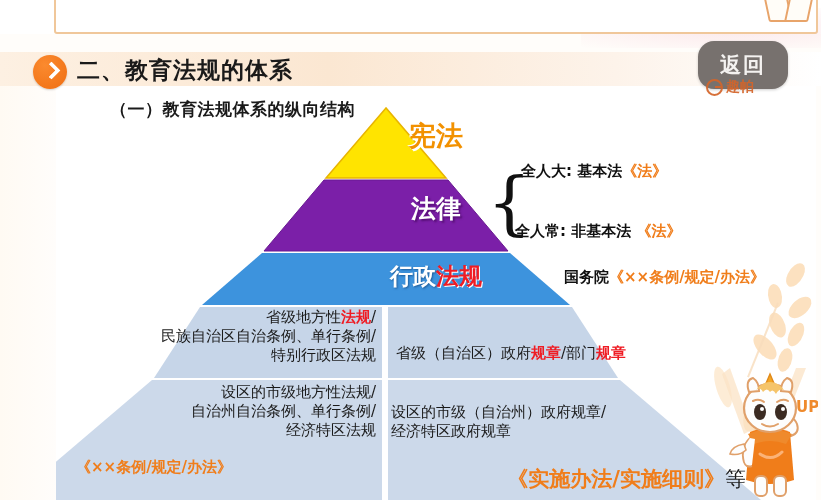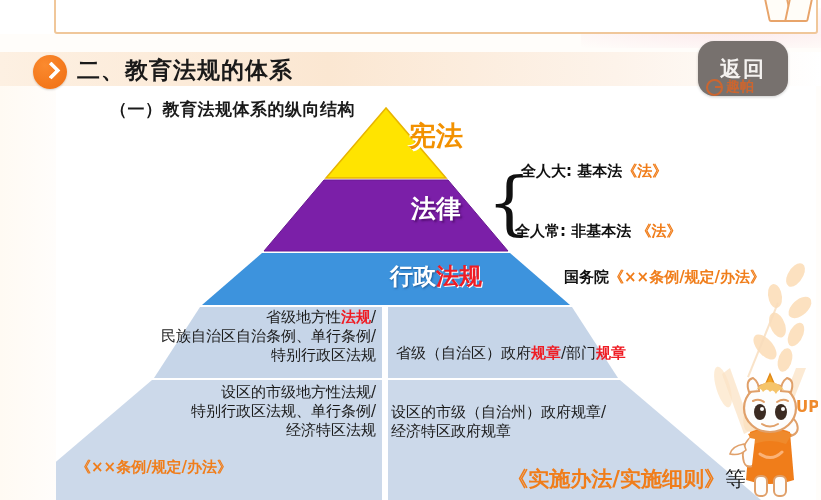--- a/index.html
+++ b/index.html
@@ -63,21 +63,21 @@
     white-space:nowrap;
   }
   .subtitle{
     position:absolute;left:110px;top:98px;
     font-size:17px;font-weight:bold;color:#1a1a1a;letter-spacing:.5px;
     white-space:nowrap;
   }
 
   
   .return-btn{
-    position:absolute;left:698px;top:41px;width:90px;height:55px;
+    position:absolute;left:698px;top:41px;width:90px;height:48px;
     border-radius:16px;background:#77716e;
     display:flex;align-items:center;justify-content:center;
     box-shadow:0 1px 3px rgba(0,0,0,.2);
   }
   .return-btn span{
     font-size:21px;font-weight:bold;color:#f4f2f0;letter-spacing:2px;
   }
   .wm{
     position:absolute;left:706px;top:78px;
     display:flex;align-items:center;gap:3px;
@@ -221,21 +221,21 @@
     </div>
 
     <div class="blk b-r1">
       <div>
         <span>省级（自治区）政府</span><span class="red">规章</span><span>/部门</span><span class="red">规章</span>
       </div>
     </div>
 
     <div class="blk b-l2">
       <div>设区的市级地方性法规/</div>
-      <div>特别行政区法规、单行条例/</div>
+      <div>自治州自治条例、单行条例/</div>
       <div>经济特区法规</div>
     </div>
 
     <div class="blk b-r2">
       <div>设区的市级（自治州）政府规章/</div>
       <div>经济特区政府规章</div>
     </div>
 
     <div class="blk b-l3 orange">《××条例/规定/办法》</div>
     <div class="blk b-r3">

